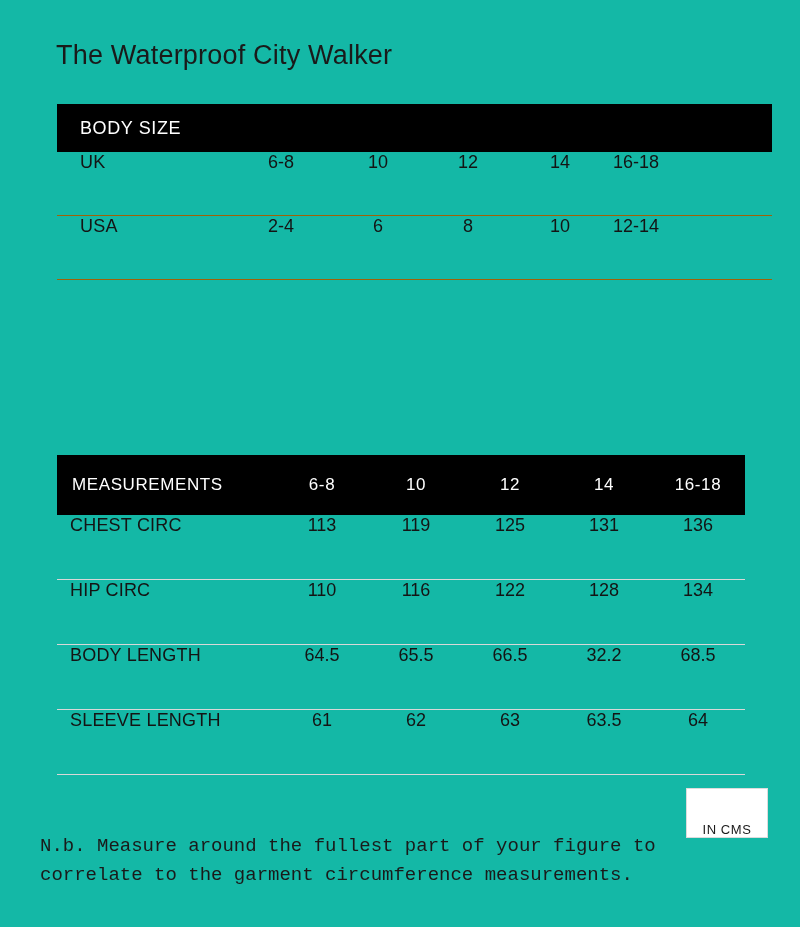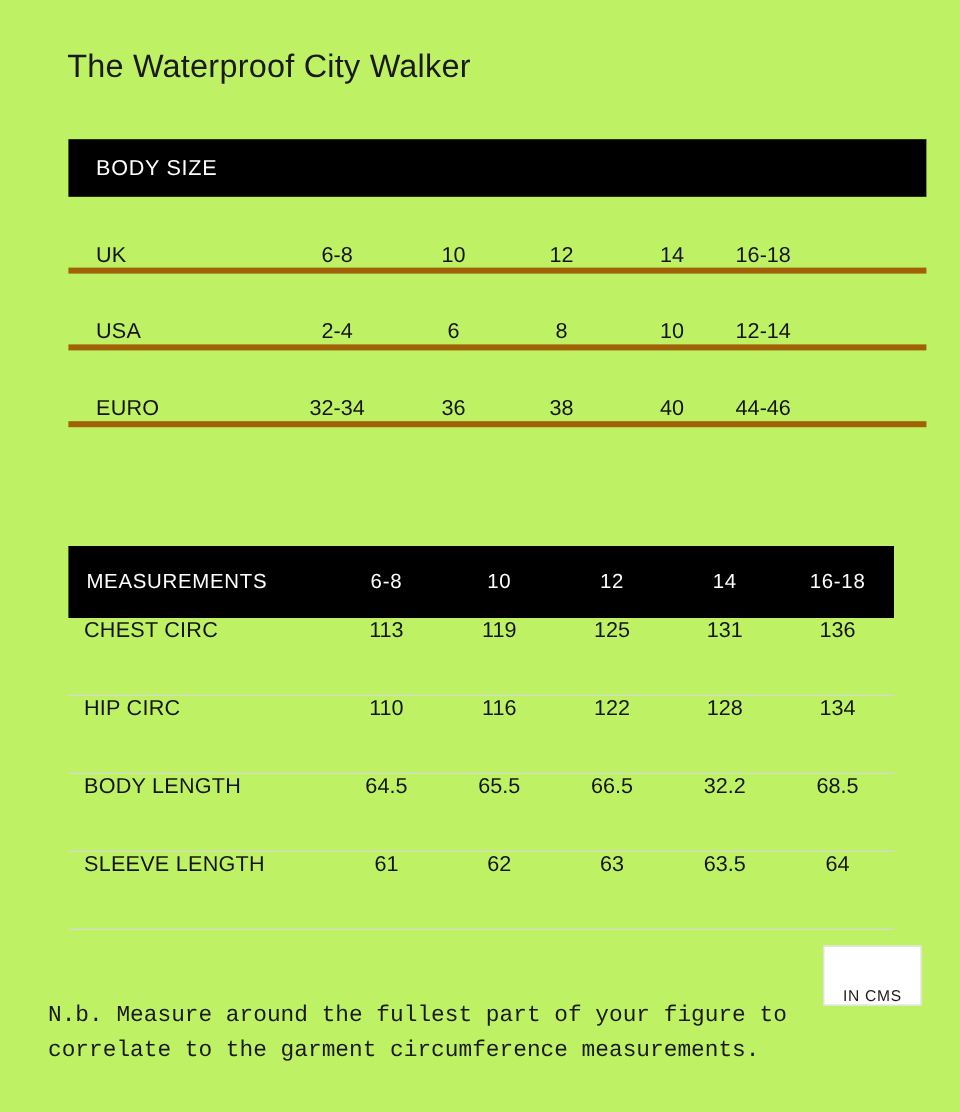--- a/index.html
+++ b/index.html
@@ -12,58 +12,58 @@
     width: 800px;
     height: 927px;
     font-family: "Liberation Sans", sans-serif;
     color: #141414;
     overflow: hidden;
   }
   .page {
     position: relative;
     width: 800px;
     height: 927px;
-    background: #bef264;
+    background: #14b8a6;
   }
 
   
   .title {
     position: absolute;
     left: 56px;
     top: 40px;
     font-size: 27px;
     font-weight: 400;
     letter-spacing: 0.2px;
     color: #1a1a1a;
     white-space: nowrap;
   }
 
   
   .body-size-table {
     position: absolute;
     left: 57px;
-    top: 116px;
+    top: 104px;
     width: 715px;
   }
   .bs-header {
     background: #000000;
     color: #ffffff;
     height: 48px;
     display: flex;
     align-items: center;
     padding-left: 23px;
     font-size: 18px;
     letter-spacing: 0.6px;
   }
   .bs-row {
     position: relative;
     height: 64px;
-    border-bottom: 5px solid #a16207;
-    display: flex;
-    align-items: flex-end;
+    border-bottom: 1px solid #a16207;
+    display: flex;
+    align-items: flex-start;
   }
   .bs-row .label {
     width: 172px;
     padding-left: 23px;
     font-size: 18px;
     letter-spacing: 0.2px;
   }
   .bs-row .vals {
     flex: 1;
     display: flex;
@@ -186,30 +186,20 @@
       <div class="label">USA</div>
       <div class="vals">
         <span>2-4</span>
         <span>6</span>
         <span>8</span>
         <span>10</span>
         <span>12-14</span>
       </div>
     </div>
 
-    <div class="bs-row">
-      <div class="label">EURO</div>
-      <div class="vals">
-        <span>32-34</span>
-        <span>36</span>
-        <span>38</span>
-        <span>40</span>
-        <span>44-46</span>
-      </div>
-    </div>
   </div>
 
   <div class="meas-table">
     <div class="meas-header">
       <div class="mh-label">MEASUREMENTS</div>
       <div class="mh-cells">
         <span>6-8</span>
         <span>10</span>
         <span>12</span>
         <span>14</span>

